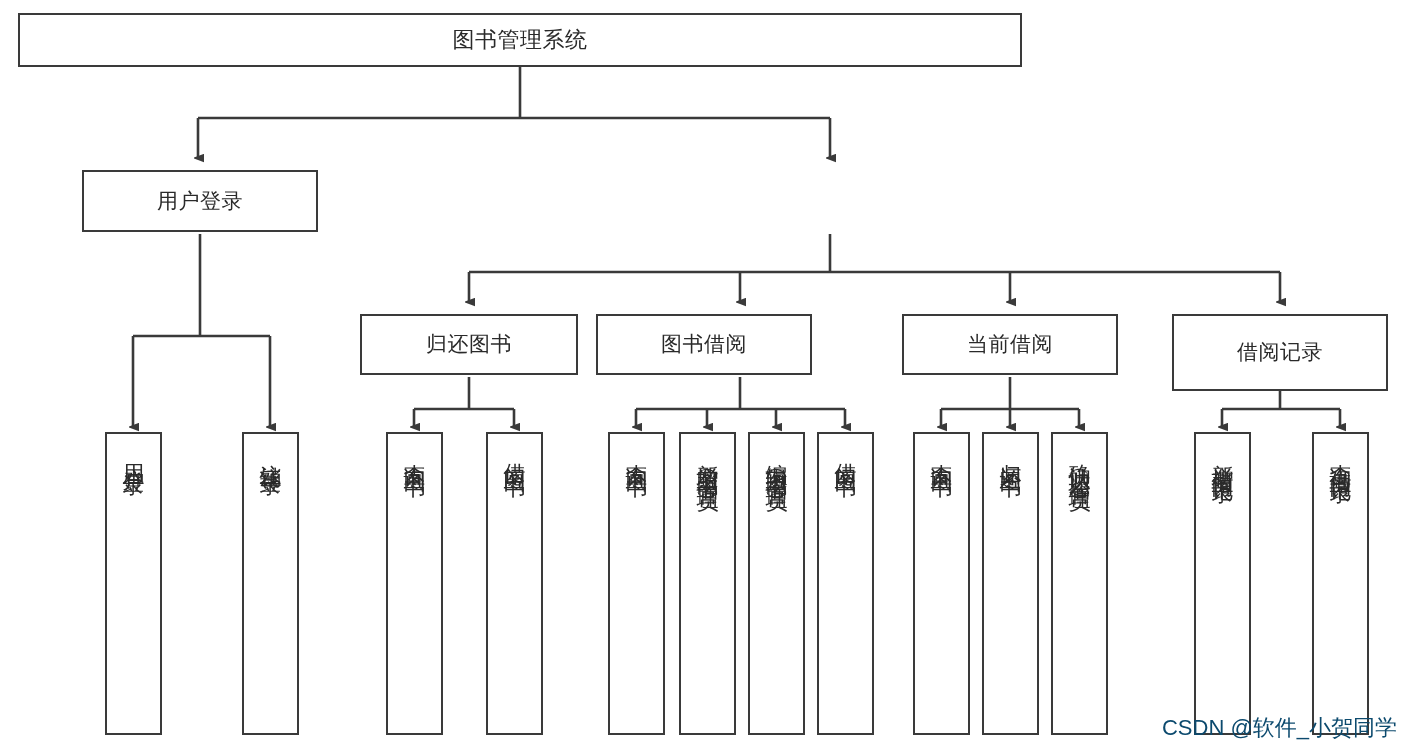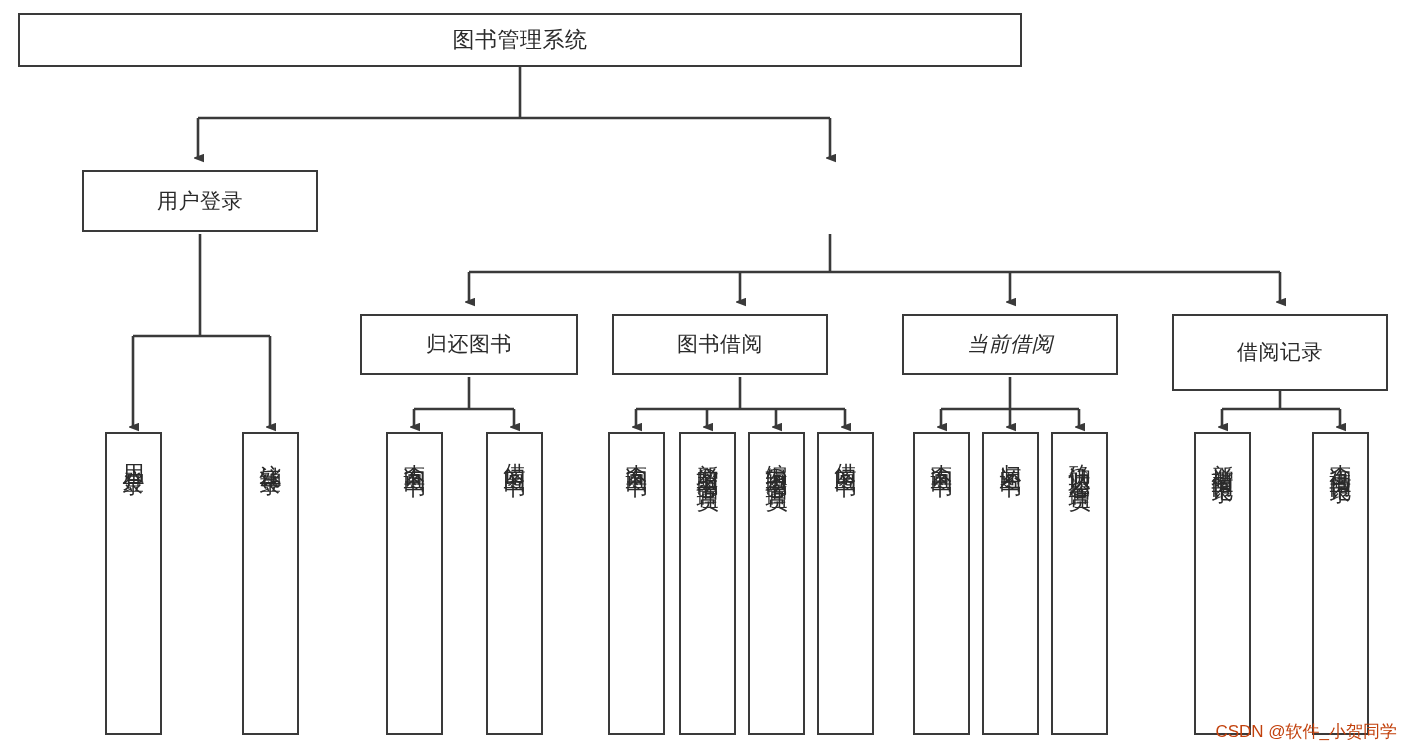--- a/index.html
+++ b/index.html
@@ -54,22 +54,22 @@
     writing-mode:vertical-rl;
     text-orientation:upright;
     font-size:22px;
     letter-spacing:4px;
     line-height:1;
   }
   .watermark{
     position:absolute;
     right:8px;
     bottom:4px;
-    font-size:17px;
-    color:#c2410c;
+    font-size:22px;
+    color:#0c4a6e;
     z-index:5;
     white-space:nowrap;
     user-select:none;
   }
 </style>
 </head>
 <body>
 
 <div id="stage">
 
@@ -127,24 +127,24 @@
     <span class="lbl">图书管理系统</span>
   </div>
 
   <div class="node horiz" style="left:82px; top:170px; width:236px; height:62px;">
     <span class="lbl">用户登录</span>
   </div>
 
   <div class="node horiz" style="left:360px; top:314px; width:218px; height:61px;">
     <span class="lbl">归还图书</span>
   </div>
-  <div class="node horiz" style="left:612px; top:314px; width:216px; height:61px;">
+  <div class="node horiz" style="left:596px; top:314px; width:216px; height:61px;">
     <span class="lbl">图书借阅</span>
   </div>
-  <div class="node horiz" style="left:902px; top:314px; width:216px; height:61px;font-style:italic;">
+  <div class="node horiz" style="left:902px; top:314px; width:216px; height:61px;">
     <span class="lbl">当前借阅</span>
   </div>
   <div class="node horiz" style="left:1172px; top:314px; width:216px; height:77px;">
     <span class="lbl">借阅记录</span>
   </div>
 
   <div class="node vert" style="left:105px; top:432px; width:57px; height:303px;">
     <span class="lbl">用户登录</span>
   </div>
   <div class="node vert" style="left:242px; top:432px; width:57px; height:303px;">

